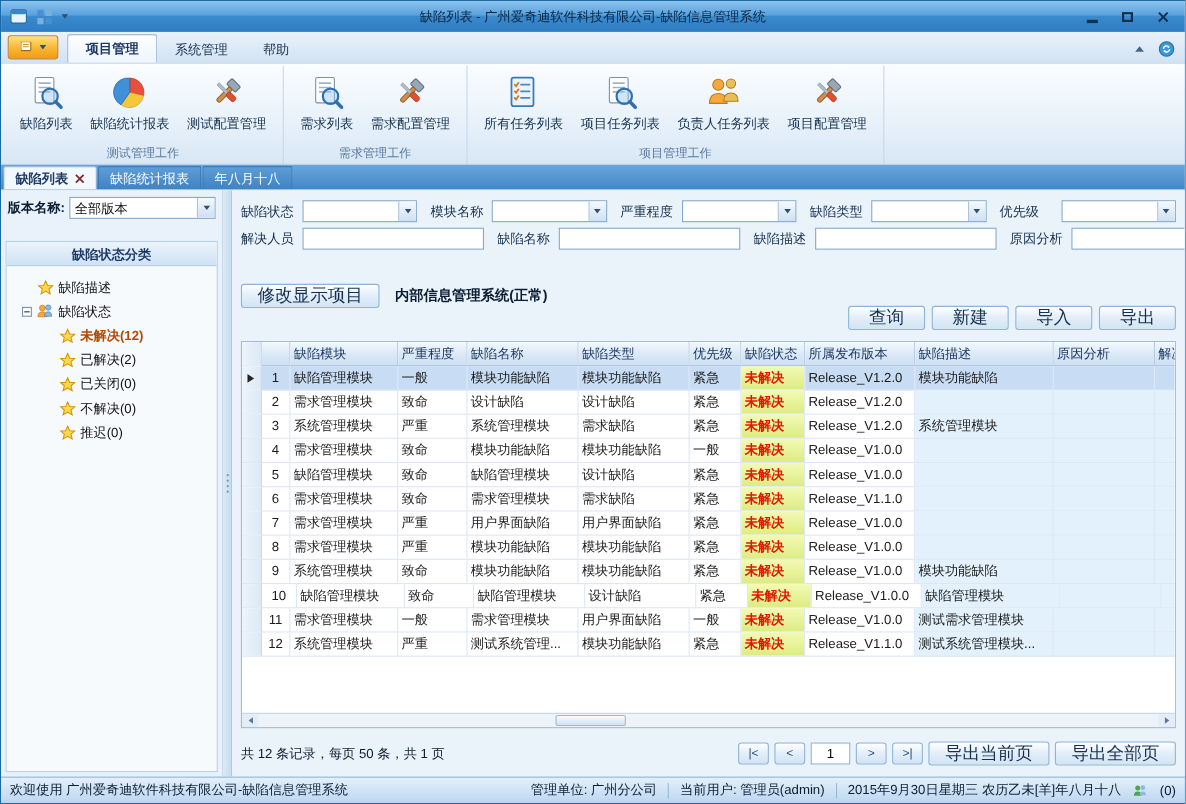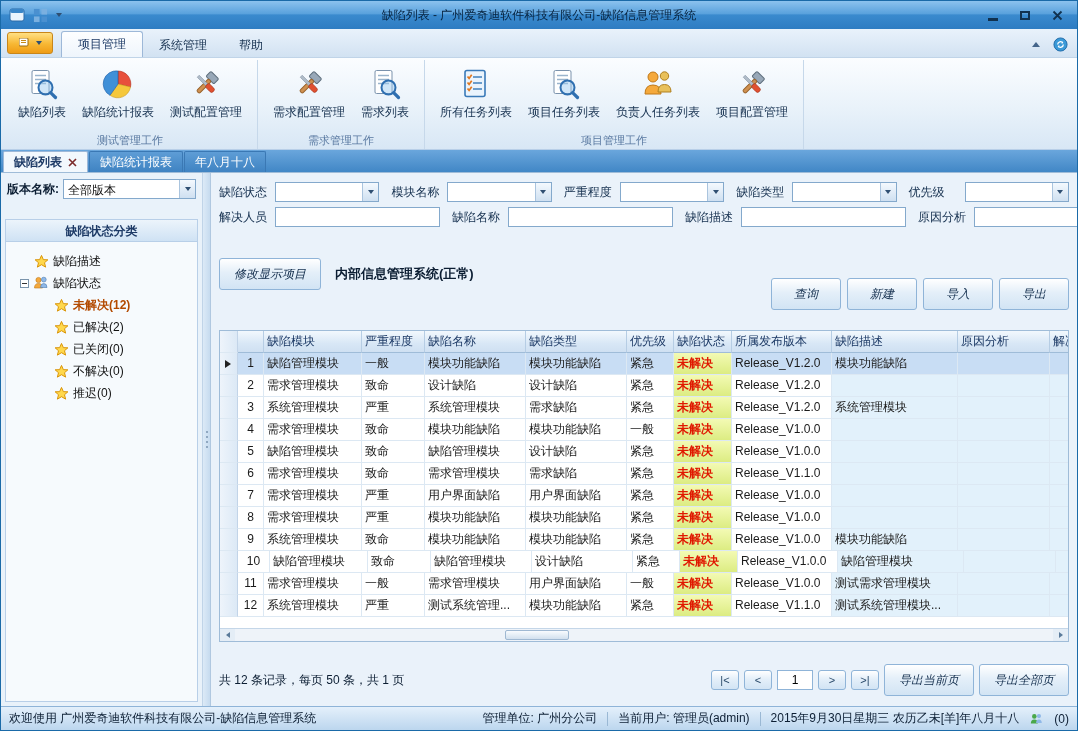--- a/index.html
+++ b/index.html
@@ -22,21 +22,21 @@
 
   
   .rtabrow { height:29px; flex:none; display:flex; align-items:flex-end;
     background:linear-gradient(#e9f2fb,#d2e2f2); border-bottom:1px solid #c0d4e8; padding:0 4px; }
   .appbtn { width:46px; height:22px; margin:0 8px 3px 2px; flex:none;
     background:linear-gradient(#ffe084,#f7b733 55%,#ef9c16); border:1px solid #c8861a; border-radius:3px;
     display:flex; align-items:center; justify-content:center; gap:4px; }
   .rtabs { display:flex; align-items:flex-end; }
   .rtab { padding:0 16px; height:24px; line-height:24px; font-size:12px; color:#15304f; cursor:default; }
   .rtab.active { background:linear-gradient(#fdfeff,#eef5fc); border:1px solid #9db8d8; border-bottom:none;
-    border-radius:3px 3px 0 0; height:26px; line-height:25px; font-weight:normal; color:#1d3a66; }
+    border-radius:3px 3px 0 0; height:26px; line-height:25px; font-weight:bold; color:#1d3a66; }
   .rright { margin-left:auto; display:flex; align-items:center; gap:6px; padding:0 4px 5px 0; }
   .rright-btn { width:18px; height:16px; display:flex; align-items:center; justify-content:center; }
   .chev-up { width:0; height:0; border-left:4px solid transparent; border-right:4px solid transparent; border-bottom:5px solid #44658a; }
   .caret-down { width:0; height:0; border-left:3.5px solid transparent; border-right:3.5px solid transparent; border-top:4px solid #2f4f72; }
 
   
   .ribbon { height:92px; flex:none; display:flex; padding:2px 2px 0;
     background:linear-gradient(180deg,#fbfdff 0%,#e9f2fa 55%,#d8e7f5 100%); border-bottom:1px solid #b8cfe8; }
   .rgroup { display:flex; flex-direction:column; border-right:1px solid #c6d8ea; padding:0 3px; }
   .rgroup-btns { flex:1; display:flex; padding:2px 4px 0; }
@@ -85,27 +85,27 @@
 
   
   .main { flex:1; display:flex; flex-direction:column; overflow:hidden; background:#eaf2fa; }
   .filters { padding:8px 8px 4px; }
   .frow { display:grid; grid-template-columns:repeat(5,1fr); column-gap:12px; margin-bottom:3px; }
   .fitem { display:flex; align-items:center; height:22px; }
   .flabel { width:56px; flex:none; color:#15304f; white-space:nowrap; }
   .finput { flex:1; min-width:0; height:20px; border:1px solid #84a9cc; padding:2px 4px; font-size:12px; font-family:inherit; outline:none; }
 
   .toolbar { display:flex; align-items:center; gap:6px; padding:3px 8px 6px; }
-  .btn { height:32px; padding:0 14px; font-size:12px; font-family:inherit; color:#15304f; cursor:pointer;
-    background:linear-gradient(#ffffff,#e4eff9 45%,#d2e4f4); border:1px solid #8fb4d8; border-radius:3px; white-space:nowrap;font-style:italic; }
+  .btn { height:22px; padding:0 14px; font-size:16px; font-family:inherit; color:#15304f; cursor:pointer;
+    background:linear-gradient(#ffffff,#e4eff9 45%,#d2e4f4); border:1px solid #8fb4d8; border-radius:3px; white-space:nowrap; }
   .btn.w70 { width:70px; padding:0;margin-top:40px; }
   .sys-title { font-weight:bold; font-size:13px; color:#0c1e33; margin-left:8px; }
 
   
-  .gridwrap { position:relative; flex:1; margin:14px 8px; border:1px solid #9fbcd8; background:#fff; overflow:hidden; }
+  .gridwrap { position:relative; flex:1; margin:4px 8px; border:1px solid #9fbcd8; background:#fff; overflow:hidden; }
   .gridscroll { position:absolute; left:0; top:0; right:0; bottom:13px; overflow:hidden; background:#fff; }
   .ghead, .grow { display:flex; width:900px; }
   .gh { height:22px; line-height:21px; flex:none; padding:0 3px; overflow:hidden; white-space:nowrap;
     background:linear-gradient(#f2f8fd,#d8e7f6 60%,#cfe0f2); border-right:1px solid #b6cde4; border-bottom:1px solid #9fbcd8; color:#1d3a66; cursor:pointer; }
   .grow { height:22px; }
   .gcell { flex:none; height:22px; line-height:21px; padding:0 3px; overflow:hidden; white-space:nowrap;
     border-right:1px solid #dce8f3; border-bottom:1px solid #dce8f3; color:#1b1b1b; }
   .gcell.tint { background:#e2f1fb; }
   .gcell.status { background:linear-gradient(#f3fab4,#dcec82); color:#e01800; font-weight:bold; }
   .grow.current .gcell:not(.status) { background:#c8ddf4; }
@@ -247,44 +247,44 @@
             <div class="rbtn-label">测试配置管理</div>
           </div>
         </div>
         <div class="rgroup-cap">测试管理工作</div>
       </div>
       <div class="rgroup">
         <div class="rgroup-btns">
           <div class="rbtn">
             <div class="rbtn-ico">
               <svg viewBox="0 0 32 32" width="32" height="32">
+                <rect x="6" y="2.5" width="17" height="23" rx="1.5" fill="#fff" stroke="#7a92ac"></rect>
+                <line x1="9" y1="7.5" x2="20" y2="7.5" stroke="#9ab4cc" stroke-width="1.5"></line>
+                <line x1="9" y1="11.5" x2="20" y2="11.5" stroke="#9ab4cc" stroke-width="1.5"></line>
+                <line x1="9" y1="15.5" x2="20" y2="15.5" stroke="#9ab4cc" stroke-width="1.5"></line>
+                <circle cx="19.5" cy="19.5" r="7" fill="rgba(150,200,240,.45)" stroke="#2f6fb0" stroke-width="2"></circle>
+                <line x1="24.6" y1="24.6" x2="29.5" y2="29.5" stroke="#2f6fb0" stroke-width="3.2" stroke-linecap="round"></line>
+              </svg>
+            </div>
+            <div class="rbtn-label">需求列表</div>
+          </div>
+          <div class="rbtn">
+            <div class="rbtn-ico">
+              <svg viewBox="0 0 32 32" width="32" height="32">
                 <g transform="rotate(45 16 16)">
                   <rect x="10.5" y="3.5" width="11" height="7" rx="1.2" fill="#98a8b8" stroke="#60707e"></rect>
                   <rect x="14" y="10.5" width="4" height="17" rx="1.6" fill="#cf9050" stroke="#9a6630"></rect>
                 </g>
                 <g transform="rotate(-45 16 16)">
                   <rect x="14.6" y="5" width="2.8" height="12" fill="#b0bcc8" stroke="#78889a" stroke-width=".5"></rect>
                   <rect x="13.4" y="17" width="5.2" height="9.5" rx="2.2" fill="#e05030" stroke="#a03018" stroke-width=".6"></rect>
                 </g>
               </svg>
             </div>
             <div class="rbtn-label">需求配置管理</div>
-          </div>
-          <div class="rbtn">
-            <div class="rbtn-ico">
-              <svg viewBox="0 0 32 32" width="32" height="32">
-                <rect x="6" y="2.5" width="17" height="23" rx="1.5" fill="#fff" stroke="#7a92ac"></rect>
-                <line x1="9" y1="7.5" x2="20" y2="7.5" stroke="#9ab4cc" stroke-width="1.5"></line>
-                <line x1="9" y1="11.5" x2="20" y2="11.5" stroke="#9ab4cc" stroke-width="1.5"></line>
-                <line x1="9" y1="15.5" x2="20" y2="15.5" stroke="#9ab4cc" stroke-width="1.5"></line>
-                <circle cx="19.5" cy="19.5" r="7" fill="rgba(150,200,240,.45)" stroke="#2f6fb0" stroke-width="2"></circle>
-                <line x1="24.6" y1="24.6" x2="29.5" y2="29.5" stroke="#2f6fb0" stroke-width="3.2" stroke-linecap="round"></line>
-              </svg>
-            </div>
-            <div class="rbtn-label">需求列表</div>
           </div>
         </div>
         <div class="rgroup-cap">需求管理工作</div>
       </div>
       <div class="rgroup">
         <div class="rgroup-btns">
           <div class="rbtn">
             <div class="rbtn-ico">
               <svg viewBox="0 0 32 32" width="32" height="32">
                 <rect x="5" y="2.5" width="20" height="26" rx="2" fill="#eaf4fd" stroke="#3a7ab8" stroke-width="1.6"></rect>

